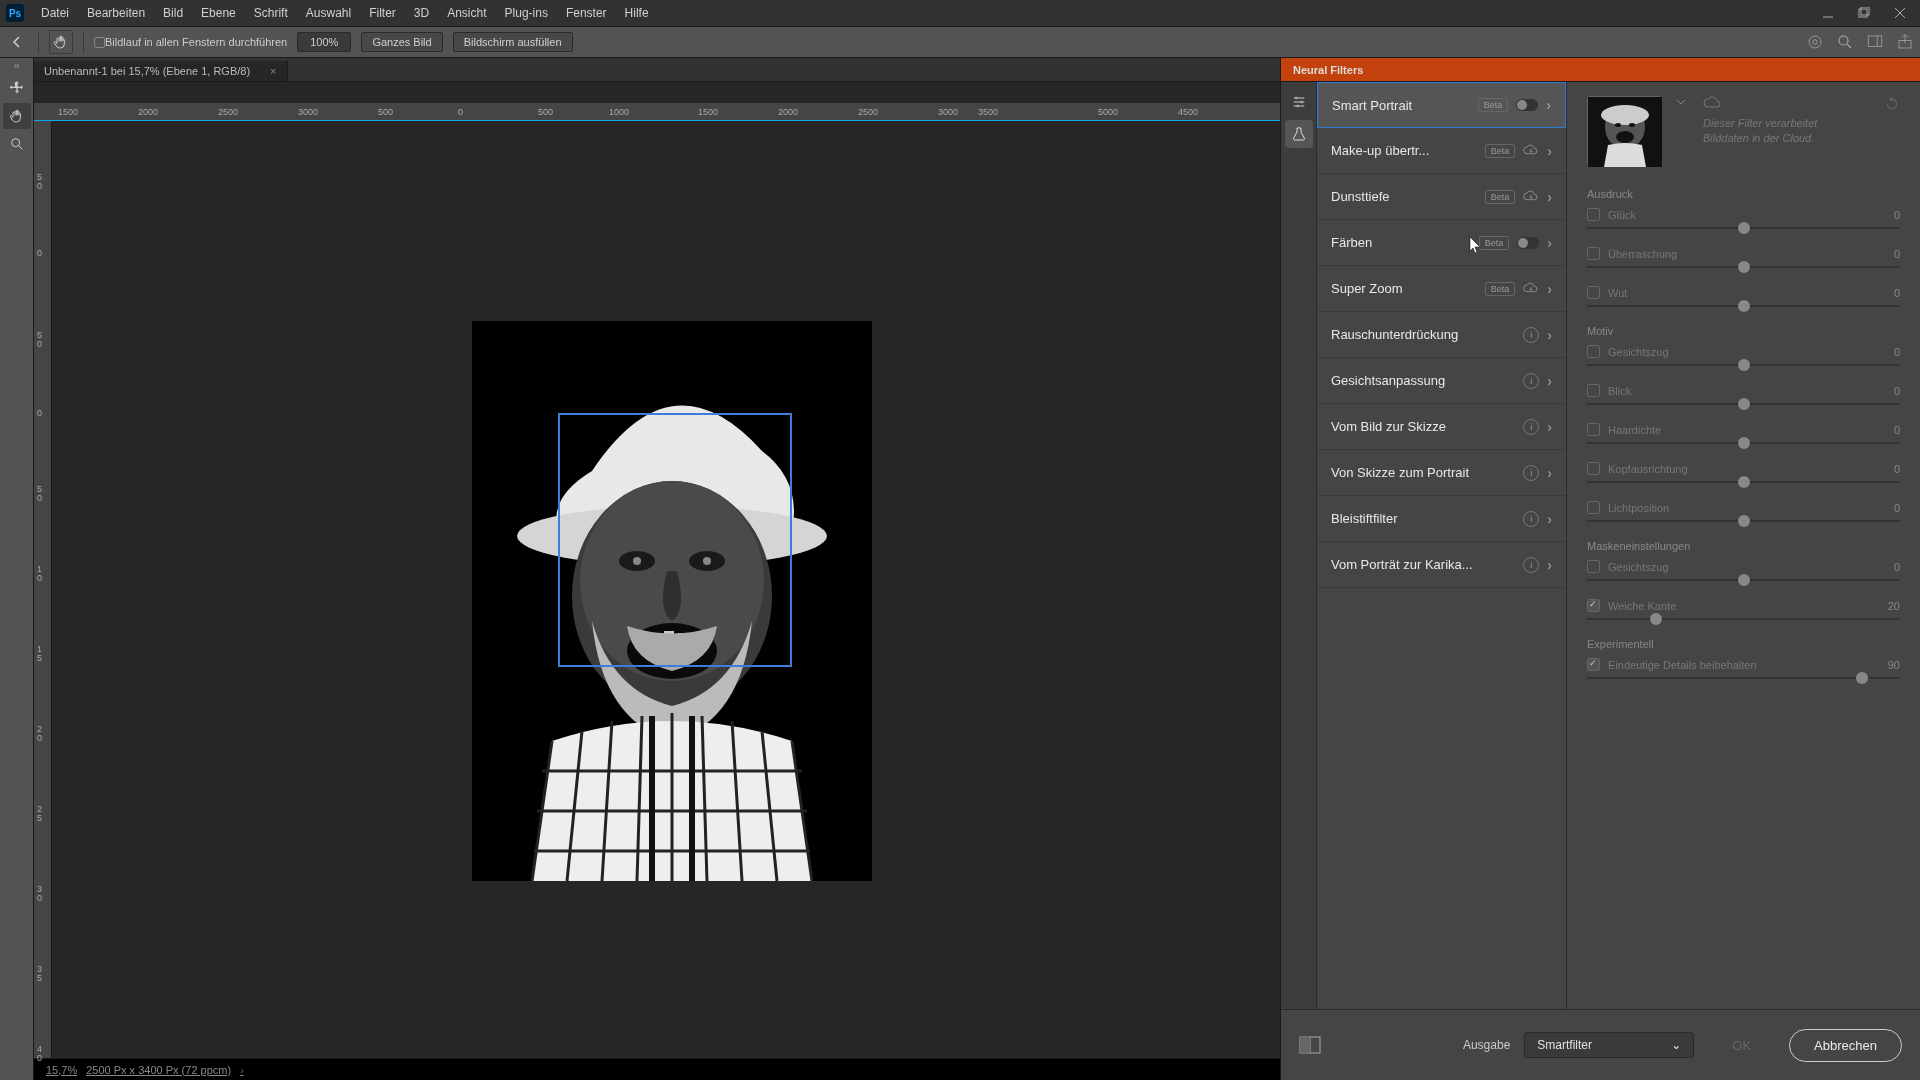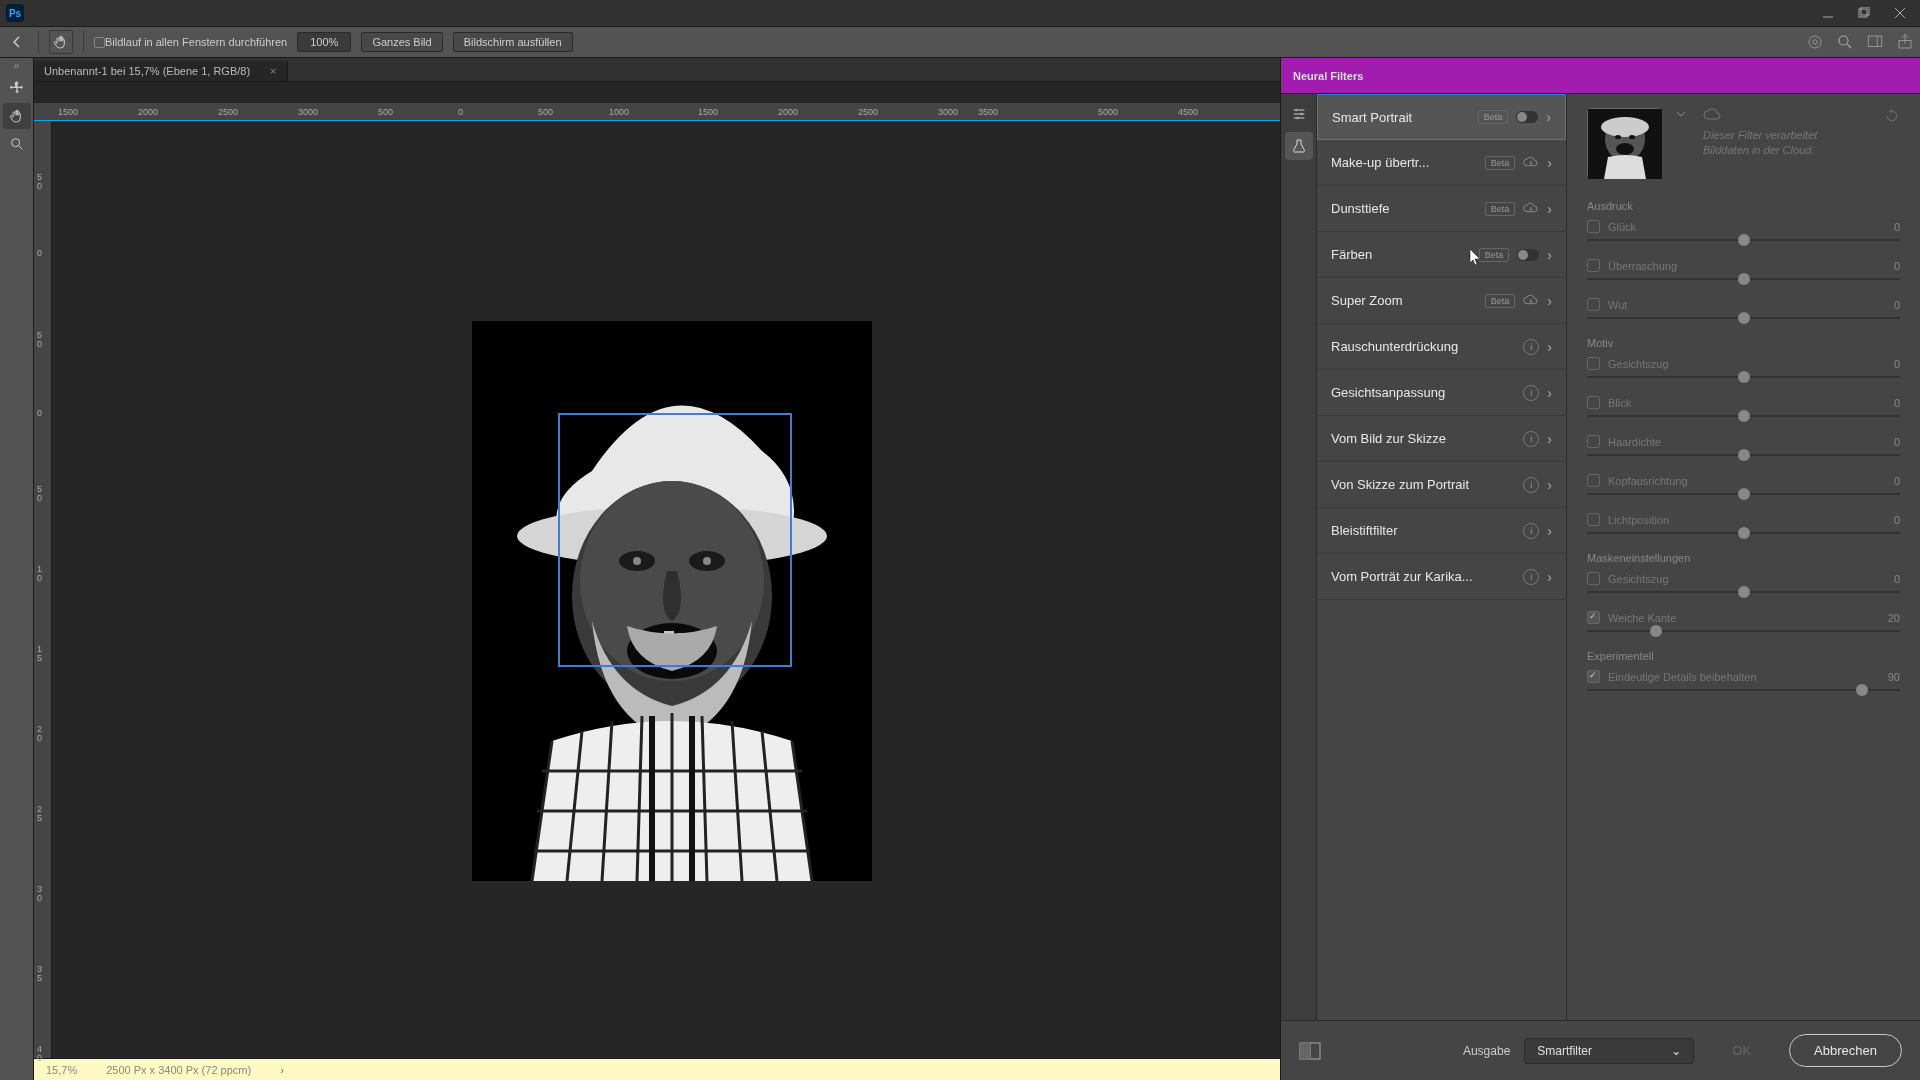--- a/index.html
+++ b/index.html
@@ -39,25 +39,25 @@
 .tab { background:#262626; padding:4px 10px; font-size:11px; color:#bbb; border-right:1px solid #1a1a1a; display:flex; align-items:center; gap:20px;}
 .tab .x{color:#888;}
 .ruler-h { height:18px; background:#454545; border-bottom:1px solid #0ea5e9; position:relative; overflow:hidden;margin-top:21px;}
 .ruler-h .tick { position:absolute; font-size:9px; color:#aaa; top:4px;}
 .canvaswrap { flex:1; display:flex;}
 .ruler-v { width:18px; background:#454545; border-right:1px solid #1a1a1a; position:relative;}
 .rvtick{position:absolute;left:3px;font-size:9px;color:#aaa;line-height:9px;}
 .canvas { flex:1; background:#262626; position:relative; overflow:hidden;}
 .image { position:absolute; left:420px; top:200px; width:400px; height:560px; background:#000;}
 .face-sel { position:absolute; border:2px solid #3b7dd8;}
-.statusbar { height:22px; background:#fef9c3; border-top:1px solid #1a1a1a; font-size:11px; color:#888; display:flex; align-items:center; padding:0 12px; gap:29px;}
+.statusbar { height:22px; background:#000000; border-top:1px solid #1a1a1a; font-size:11px; color:#888; display:flex; align-items:center; padding:0 12px; gap:9px;text-decoration:underline;}
 
 
 .nf { width:640px; background:#454545; border-left:1px solid #1a1a1a; display:flex; flex-direction:column;}
-.nf-head { height:36px; background:#a21caf; border-bottom:1px solid #1a1a1a; display:flex; align-items:center; padding:3px 12px; font-size:11px; font-weight:600; color:#ddd;}
+.nf-head { height:24px; background:#c2410c; border-bottom:1px solid #1a1a1a; display:flex; align-items:center; padding:3px 12px; font-size:11px; font-weight:600; color:#ddd;}
 .nf-body { flex:1; display:flex; overflow:hidden;}
 .nf-cat { width:36px; background:#3d3d3d; border-right:1px solid #2a2a2a; display:flex; flex-direction:column; align-items:center; padding-top:6px; gap:4px;}
 .cat { width:28px; height:28px; border-radius:4px; display:flex;align-items:center;justify-content:center;}
 .cat.sel { background:#555;}
 .nf-list { width:250px; border-right:1px solid #2a2a2a; display:flex; flex-direction:column;}
 .nf-item { height:46px; display:flex; align-items:center; padding:0 14px; border-bottom:1px solid #3a3a3a; gap:8px; position:relative;}
 .nf-item.sel { background:#555; border:1px solid #2b7dd6;}
 .nf-item .name { flex:1; font-size:13px; color:#e8e8e8;}
 .badge { font-size:9px; color:#999; border:1px solid #666; padding:1px 5px; border-radius:2px;}
 .toggle { width:22px; height:12px; border-radius:6px; background:#333; position:relative;}
@@ -77,35 +77,49 @@
 .sect { font-size:11px; color:#888; margin:14px 0 8px;}
 .slider-row { margin-bottom:18px;}
 .slider-lbl { display:flex; align-items:center; gap:8px; font-size:11px; margin-bottom:6px;}
 .slider-lbl .cb { width:13px; height:13px; border:1px solid #666; border-radius:2px;}
 .slider-lbl .cb.on{background:#555;position:relative;}
 .slider-lbl .cb.on::after{content:"✓";position:absolute;font-size:9px;color:#ccc;top:-1px;left:1px;}
 .slider-lbl .val { margin-left:auto; color:#888;}
 .slider-track { height:2px; background:#333; position:relative; margin: 6px 0;}
 .slider-thumb { position:absolute; width:12px; height:12px; background:#888; border-radius:50%; top:-5px; transform:translateX(-50%);}
 
-.nf-foot { height:60px; border-top:1px solid #2a2a2a; display:flex; align-items:center; padding:0 18px; gap:14px;}
+.nf-foot { height:71px; border-top:1px solid #2a2a2a; display:flex; align-items:center; padding:0 18px; gap:14px;}
 .compare { width:22px; height:18px;}
 .outlabel { margin-left:auto; font-size:12px; color:#ccc;}
 .selectbox { background:#3a3a3a; border:1px solid #2a2a2a; padding:5px 12px; border-radius:3px; font-size:12px; color:#e0e0e0; width:170px; display:flex; justify-content:space-between;}
 .fbtn { padding:8px 24px; border-radius:18px; font-size:13px;}
 .fbtn.ok { color:#666;}
 .fbtn.cancel { border:1.5px solid #ccc; color:#e8e8e8;}
 
 svg { display:block;}
 </style>
 </head>
 <body>
 
 <div class="titlebar">
   <div class="ps-logo">Ps</div>
+  <div class="menubar" id="menubar">
+      <span>Datei</span>
+      <span>Bearbeiten</span>
+      <span>Bild</span>
+      <span>Ebene</span>
+      <span>Schrift</span>
+      <span>Auswahl</span>
+      <span>Filter</span>
+      <span>3D</span>
+      <span>Ansicht</span>
+      <span>Plug-ins</span>
+      <span>Fenster</span>
+      <span>Hilfe</span>
+    </div>
   <div class="wincontrols">
     <div class="btn">
         <svg width="12" height="12">
           <line x1="1" y1="10" x2="11" y2="10" stroke="#aaa" stroke-width="1"></line>
         </svg>
       </div>
     <div class="btn">
         <svg width="12" height="12">
           <rect x="1" y="2" width="8" height="8" fill="none" stroke="#aaa"></rect>
           <rect x="3" y="0" width="8" height="8" fill="none" stroke="#aaa"></rect>

